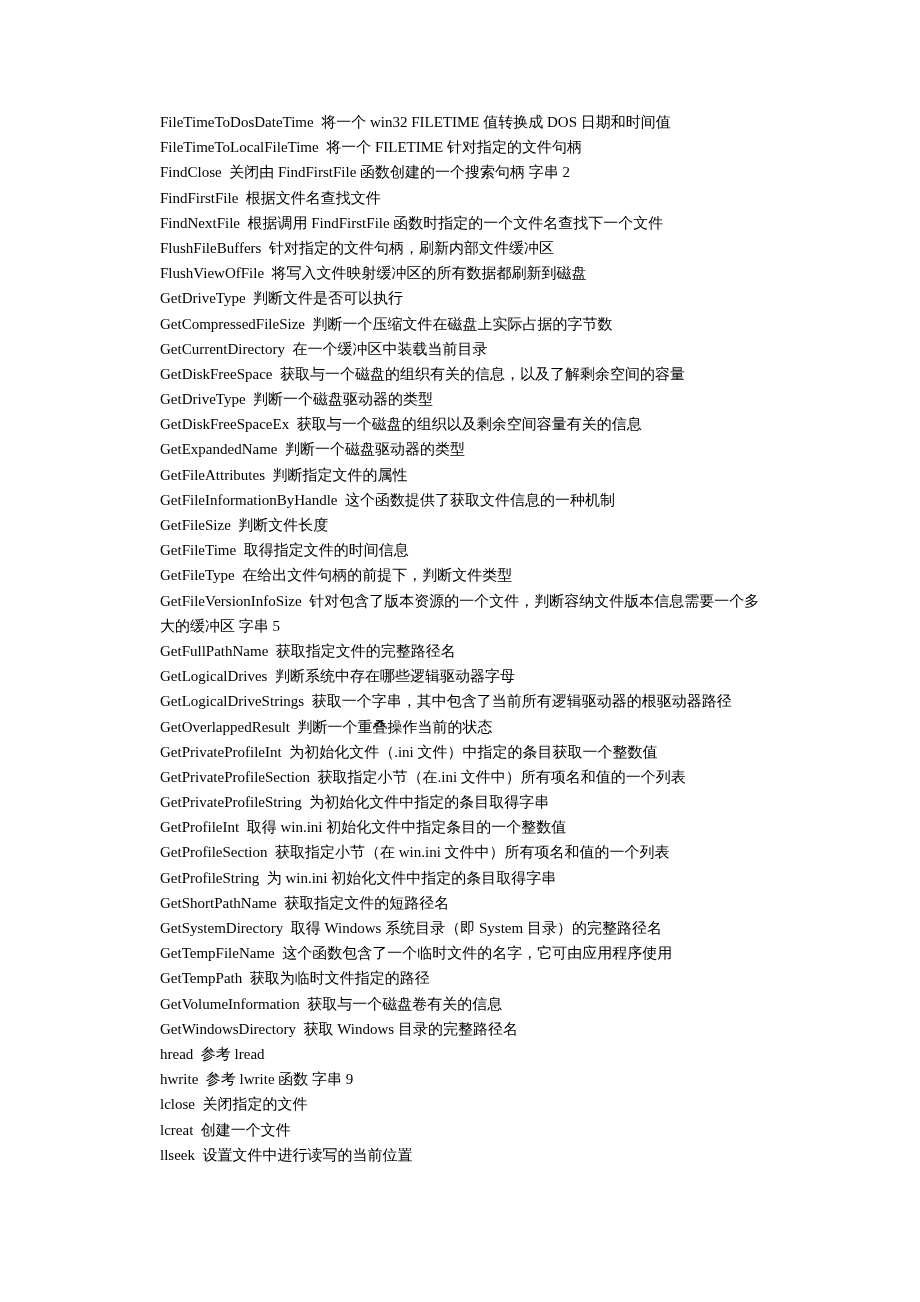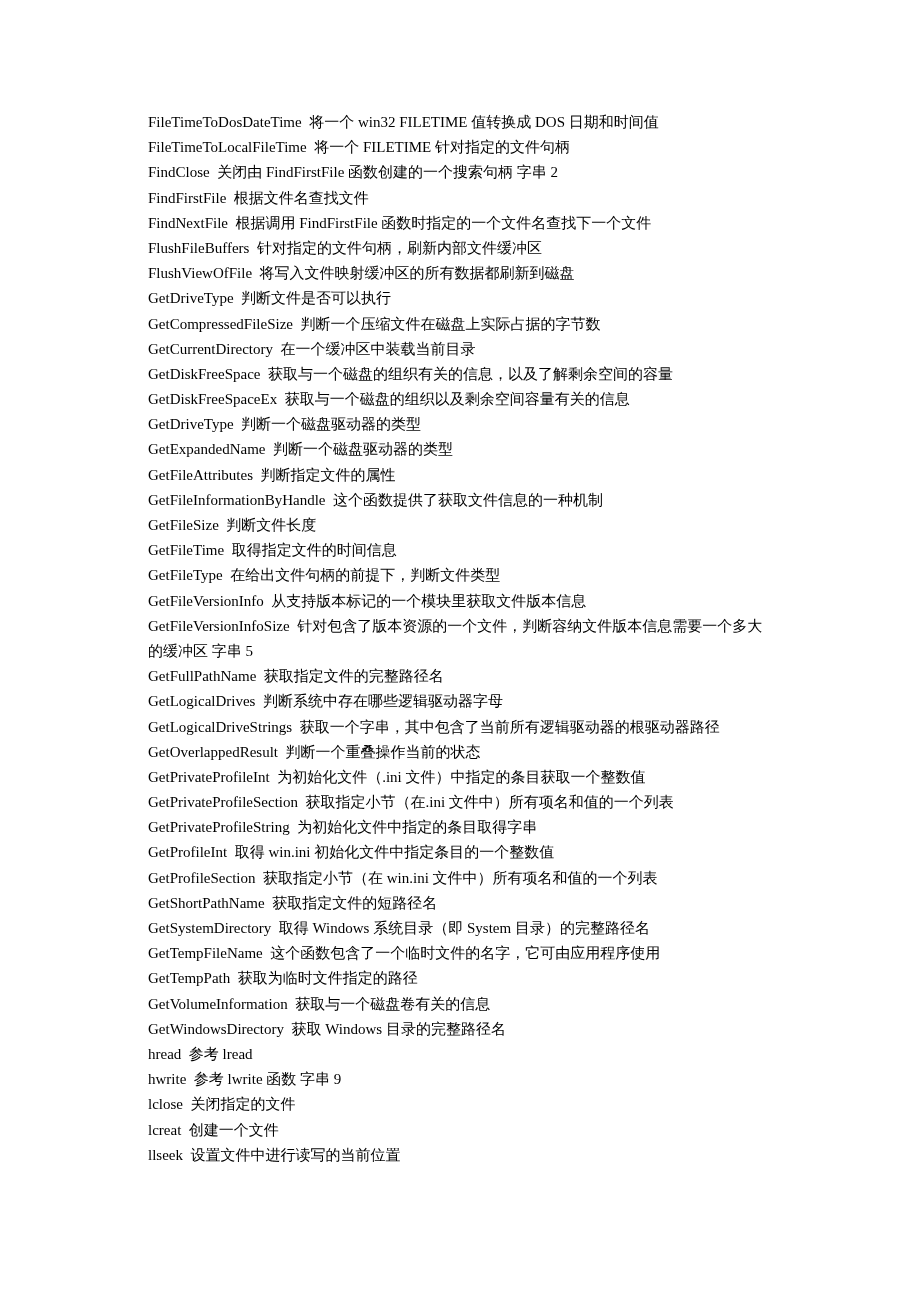--- a/index.html
+++ b/index.html
@@ -8,59 +8,60 @@
     padding: 110px 150px 110px 148px;
     font-family: "Times New Roman", "SimSun", serif;
     font-size: 15px;
     color: #000;
     line-height: 1.68;
     width: 920px;
     box-sizing: border-box;
   }
   .entry {
     display: block;
+    margin-left: 12px;
   }
   .fn {
     white-space: pre;
   }
 </style>
 </head>
 <body>
 
 <div id="api-list">
     <div class="entry"><span class="fn">FileTimeToDosDateTime </span><span> 将一个  win32 FILETIME  值转换成 DOS 日期和时间值</span></div>
     <div class="entry"><span class="fn">FileTimeToLocalFileTime </span><span> 将一个 FILETIME 针对指定的文件句柄</span></div>
     <div class="entry"><span class="fn">FindClose </span><span> 关闭由 FindFirstFile 函数创建的一个搜索句柄  字串 2</span></div>
     <div class="entry"><span class="fn">FindFirstFile </span><span> 根据文件名查找文件</span></div>
     <div class="entry"><span class="fn">FindNextFile </span><span> 根据调用 FindFirstFile 函数时指定的一个文件名查找下一个文件</span></div>
     <div class="entry"><span class="fn">FlushFileBuffers </span><span> 针对指定的文件句柄，刷新内部文件缓冲区</span></div>
     <div class="entry"><span class="fn">FlushViewOfFile </span><span> 将写入文件映射缓冲区的所有数据都刷新到磁盘</span></div>
     <div class="entry"><span class="fn">GetDriveType </span><span> 判断文件是否可以执行</span></div>
     <div class="entry"><span class="fn">GetCompressedFileSize </span><span> 判断一个压缩文件在磁盘上实际占据的字节数</span></div>
     <div class="entry"><span class="fn">GetCurrentDirectory </span><span> 在一个缓冲区中装载当前目录</span></div>
     <div class="entry"><span class="fn">GetDiskFreeSpace </span><span> 获取与一个磁盘的组织有关的信息，以及了解剩余空间的容量</span></div>
+    <div class="entry"><span class="fn">GetDriveType </span><span> 判断一个磁盘驱动器的类型</span></div>
     <div class="entry"><span class="fn">GetDiskFreeSpaceEx </span><span> 获取与一个磁盘的组织以及剩余空间容量有关的信息</span></div>
-    <div class="entry"><span class="fn">GetDriveType </span><span> 判断一个磁盘驱动器的类型</span></div>
     <div class="entry"><span class="fn">GetExpandedName </span><span> 判断一个磁盘驱动器的类型</span></div>
     <div class="entry"><span class="fn">GetFileAttributes </span><span> 判断指定文件的属性</span></div>
     <div class="entry"><span class="fn">GetFileInformationByHandle </span><span> 这个函数提供了获取文件信息的一种机制</span></div>
     <div class="entry"><span class="fn">GetFileSize </span><span> 判断文件长度</span></div>
     <div class="entry"><span class="fn">GetFileTime </span><span> 取得指定文件的时间信息</span></div>
     <div class="entry"><span class="fn">GetFileType </span><span> 在给出文件句柄的前提下，判断文件类型</span></div>
-    <div class="entry"><span class="fn">GetFileVersionInfo </span><span> 从支持版本标记的一个模块里获取文件版本信息</span></div>
     <div class="entry"><span class="fn">GetFileVersionInfoSize </span><span> 针对包含了版本资源的一个文件，判断容纳文件版本信息需要一个多大的缓冲区  字串 5</span></div>
     <div class="entry"><span class="fn">GetFullPathName </span><span> 获取指定文件的完整路径名</span></div>
     <div class="entry"><span class="fn">GetLogicalDrives </span><span> 判断系统中存在哪些逻辑驱动器字母</span></div>
     <div class="entry"><span class="fn">GetLogicalDriveStrings </span><span> 获取一个字串，其中包含了当前所有逻辑驱动器的根驱动器路径</span></div>
     <div class="entry"><span class="fn">GetOverlappedResult </span><span> 判断一个重叠操作当前的状态</span></div>
     <div class="entry"><span class="fn">GetPrivateProfileInt </span><span> 为初始化文件（.ini 文件）中指定的条目获取一个整数值</span></div>
     <div class="entry"><span class="fn">GetPrivateProfileSection </span><span> 获取指定小节（在.ini 文件中）所有项名和值的一个列表</span></div>
     <div class="entry"><span class="fn">GetPrivateProfileString </span><span> 为初始化文件中指定的条目取得字串</span></div>
     <div class="entry"><span class="fn">GetProfileInt </span><span> 取得 win.ini 初始化文件中指定条目的一个整数值</span></div>
     <div class="entry"><span class="fn">GetProfileSection </span><span> 获取指定小节（在 win.ini 文件中）所有项名和值的一个列表</span></div>
+    <div class="entry"><span class="fn">GetProfileString </span><span> 为 win.ini 初始化文件中指定的条目取得字串</span></div>
     <div class="entry"><span class="fn">GetShortPathName </span><span> 获取指定文件的短路径名</span></div>
     <div class="entry"><span class="fn">GetSystemDirectory </span><span> 取得 Windows 系统目录（即 System 目录）的完整路径名</span></div>
     <div class="entry"><span class="fn">GetTempFileName </span><span> 这个函数包含了一个临时文件的名字，它可由应用程序使用</span></div>
     <div class="entry"><span class="fn">GetTempPath </span><span> 获取为临时文件指定的路径</span></div>
     <div class="entry"><span class="fn">GetVolumeInformation </span><span> 获取与一个磁盘卷有关的信息</span></div>
     <div class="entry"><span class="fn">GetWindowsDirectory </span><span> 获取 Windows 目录的完整路径名</span></div>
     <div class="entry"><span class="fn">hread </span><span> 参考 lread</span></div>
     <div class="entry"><span class="fn">hwrite </span><span> 参考 lwrite 函数  字串 9</span></div>
     <div class="entry"><span class="fn">lclose </span><span> 关闭指定的文件</span></div>
     <div class="entry"><span class="fn">lcreat </span><span> 创建一个文件</span></div>

